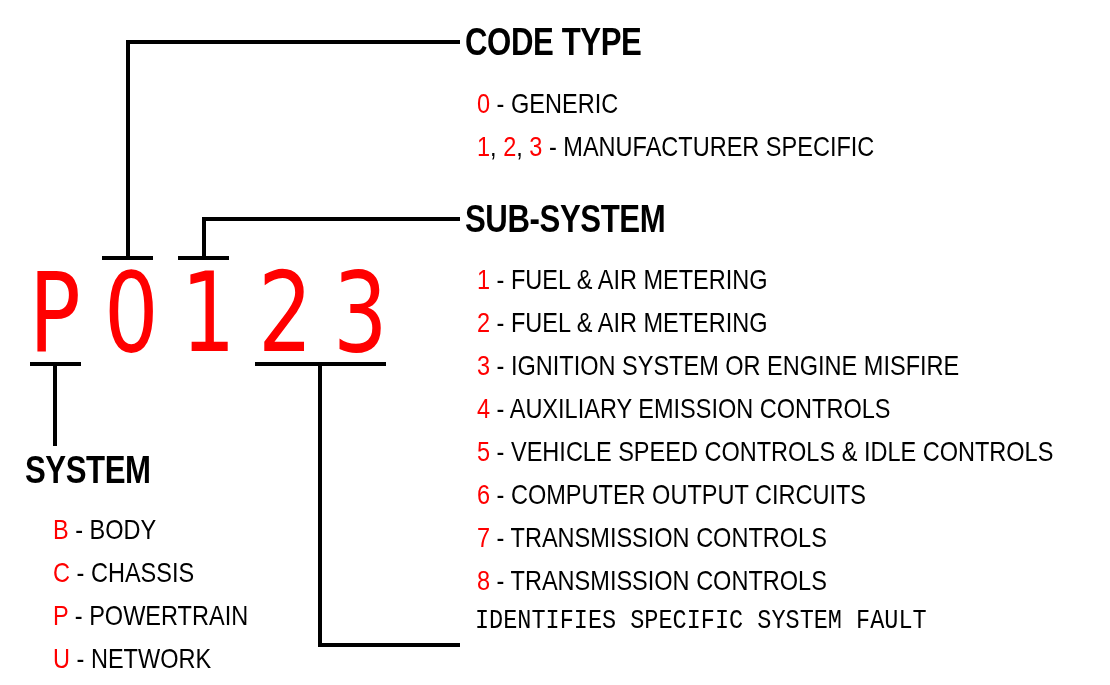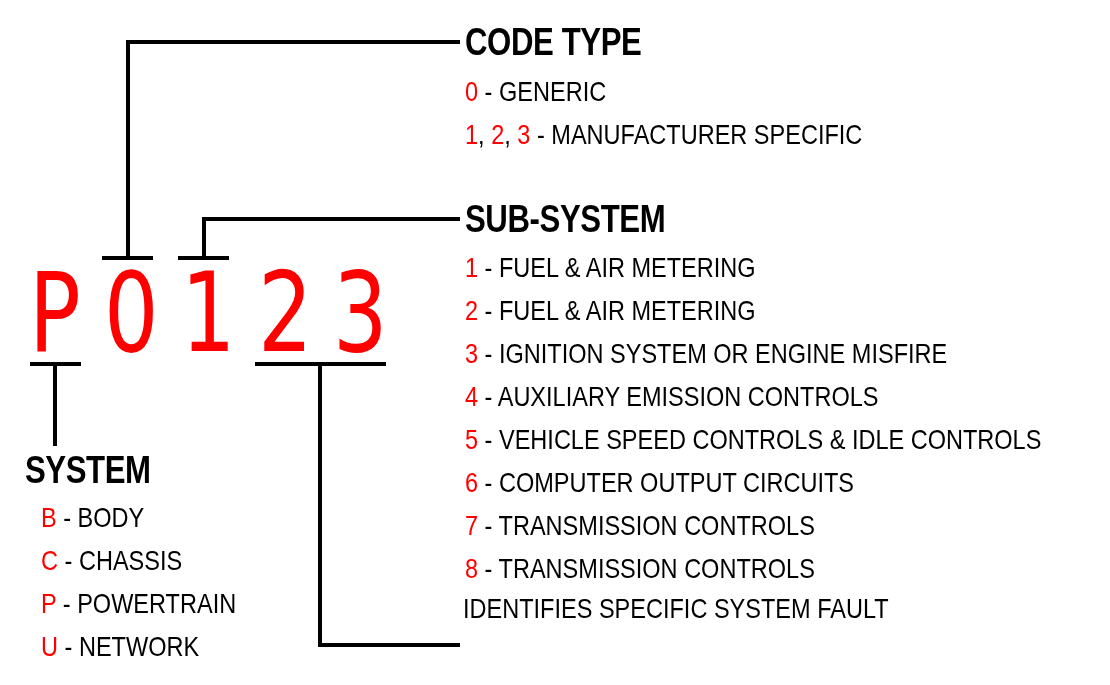--- a/index.html
+++ b/index.html
@@ -4,21 +4,21 @@
 <style>
   html, body { margin:0; padding:0; background:#ffffff; }
   body { width:1110px; height:685px; position:relative; overflow:hidden;
          font-family:"Liberation Sans", "DejaVu Sans", sans-serif; color:#000; }
   .line { position:absolute; background:#000; }
   .code-char { position:absolute; top:258px; font-family:"DejaVu Sans", sans-serif;
                font-size:110px; line-height:110px; color:#ff0000; transform:scaleX(0.78);
                transform-origin:left top; }
   .heading { position:absolute; font-weight:bold; font-size:38px; line-height:40px;
              transform:scaleX(0.82); transform-origin:left top; letter-spacing:-0.5px; }
-  .list { position:absolute; margin:0; padding:0; list-style:none; }
+  .list { position:absolute; margin:12px; padding:0; list-style:none; }
   .list li { font-size:28px; height:43px; line-height:43px; white-space:nowrap;
              transform:scaleX(0.84); transform-origin:left center; }
   .key { color:#ff0000; }
   .plain { color:#000; }
   .sep { color:#000; }
 </style>
 </head>
 <body>
 
 <div class="line" style="left:126px; top:40px; width:334px; height:4px;"></div>
@@ -65,15 +65,15 @@
 </ul>
 
 <div class="heading" style="left:25px; top:450px;">SYSTEM</div>
 <ul class="list" style="left:41px; top:496px;">
   <li><span class="key">B</span><span class="sep"> - </span><span>BODY</span></li>
   <li><span class="key">C</span><span class="sep"> - </span><span>CHASSIS</span></li>
   <li><span class="key">P</span><span class="sep"> - </span><span>POWERTRAIN</span></li>
   <li><span class="key">U</span><span class="sep"> - </span><span>NETWORK</span></li>
 </ul>
 
-<ul class="list" style="left:463px; top:587px;">
+<ul class="list" style="left:463px; top:587px;font-family:Liberation Mono, monospace;">
   <li>IDENTIFIES SPECIFIC SYSTEM FAULT</li>
 </ul>
 
 </body></html>

